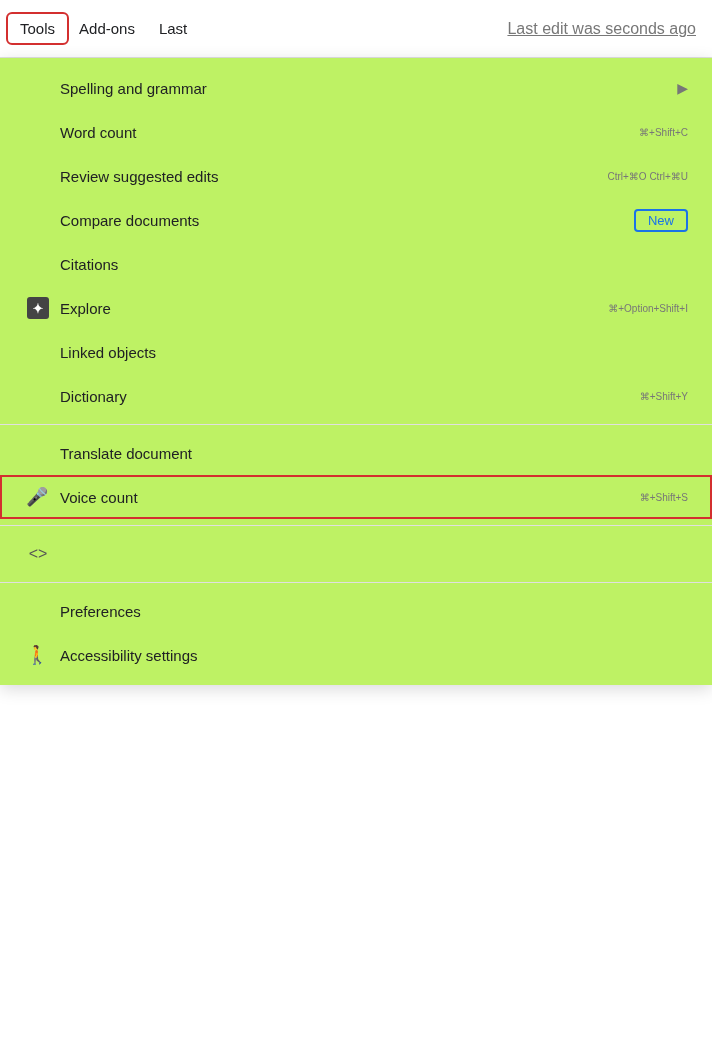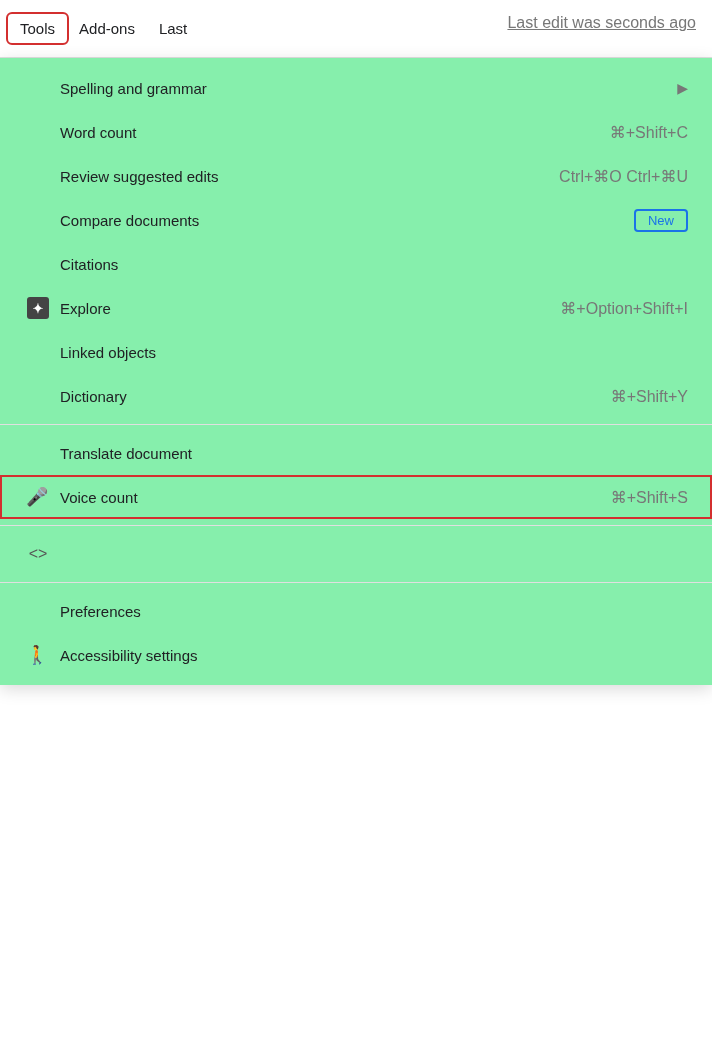--- a/index.html
+++ b/index.html
@@ -12,20 +12,21 @@
       width: 712px;
       min-height: 1052px;
       background: #fff;
       font-family: 'Google Sans', Arial, sans-serif;
       font-size: 15px;
       color: #202124;
     }
 
     .menu-bar {
       display: flex;
+      align-items: center;
       padding: 14px 0 14px 8px;
       border-bottom: 1px solid #e0e0e0;
       gap: 0;
     }
 
     .menu-bar-item {
       padding: 6px 12px;
       cursor: pointer;
       border-radius: 4px;
       font-size: 15px;
@@ -43,21 +44,21 @@
       margin-left: auto;
       margin-right: 16px;
       color: #777;
       font-size: 16px;
       text-decoration: underline;
       cursor: pointer;
       white-space: nowrap;
     }
 
     .dropdown-menu {
-      background: #86efac;
+      background: #bef264;
       width: 712px;
       box-shadow: 0 4px 16px rgba(0,0,0,0.15);
       padding: 8px 0;
     }
 
     .menu-item {
       display: flex;
       align-items: center;
       padding: 10px 24px;
       cursor: pointer;
@@ -66,21 +67,21 @@
     }
 
     .menu-item-label {
       flex: 1;
       font-size: 15px;
       color: #202124;
     }
 
     .menu-item-shortcut {
       color: #777;
-      font-size: 16px;
+      font-size: 10px;
       margin-left: auto;
       white-space: nowrap;
     }
 
     .menu-item-arrow {
       color: #777;
       font-size: 14px;
       margin-left: auto;
     }
 

